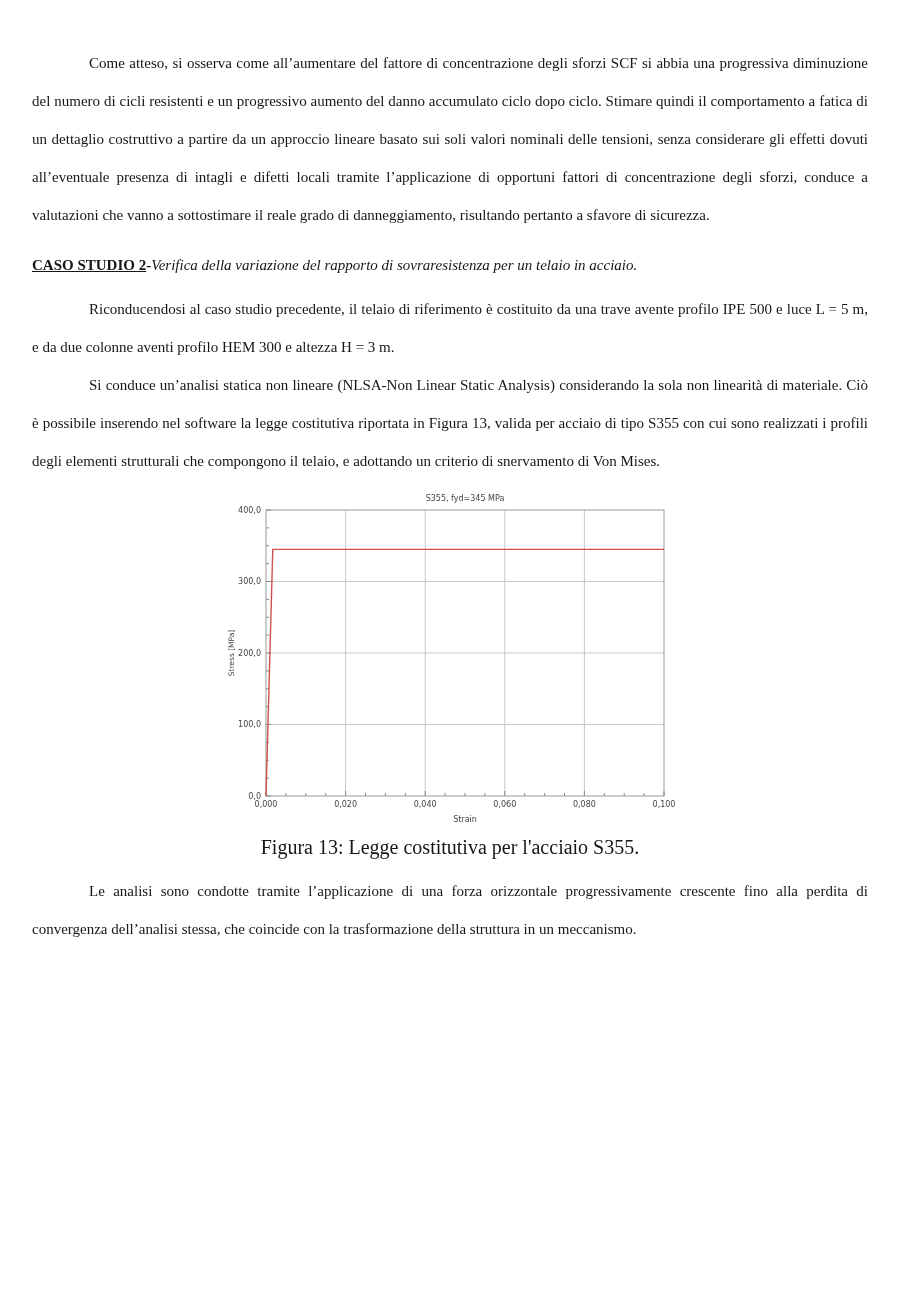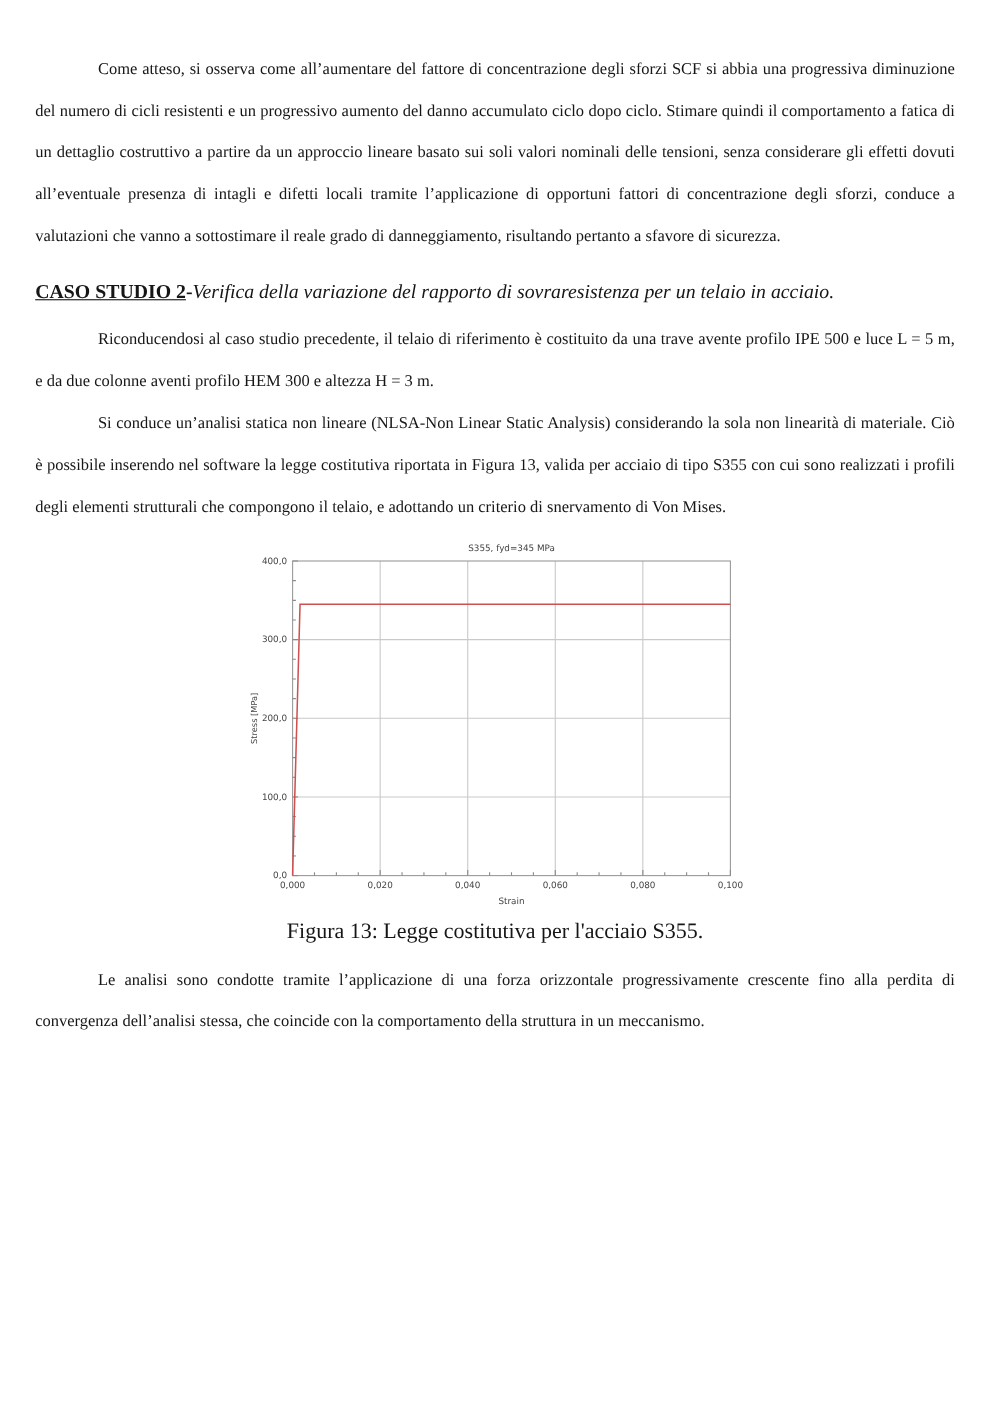--- a/index.html
+++ b/index.html
@@ -11,21 +11,21 @@
     overflow: hidden;
   }
   .page { padding: 44px 32px 0 32px; }
   p.body {
     font-size: 15px;
     line-height: 38px;
     text-align: justify;
     text-indent: 57px;
   }
   .heading {
-    font-size: 18px;
+    font-size: 15px;
     line-height: 38px;
     margin-top: 12px;
     margin-bottom: 6px;
   }
   .heading .label { font-weight: bold; text-decoration: underline; }
   .heading .sep { font-weight: bold; }
   .heading .title { font-style: italic; }
   figure {
     width: 452px;
     margin: 10px auto 2px auto;
@@ -119,16 +119,16 @@
           <text x="37" y="22.5" text-anchor="end">400,0</text>
         </g>
         <text x="241" y="11" text-anchor="middle" fill="#444444" font-size="8" font-family="&quot;DejaVu Sans&quot;, sans-serif">S355, fyd=345 MPa</text>
         <text x="241" y="332" text-anchor="middle" fill="#444444" font-size="8" font-family="&quot;DejaVu Sans&quot;, sans-serif">Strain</text>
         <text x="10" y="163" text-anchor="middle" transform="rotate(-90 10 163)" fill="#444444" font-size="7.5" font-family="&quot;DejaVu Sans&quot;, sans-serif">Stress [MPa]</text>
         <polyline points="42,306 48.766,59.32499999999999 440,59.32499999999999" fill="none" stroke="#d05050" stroke-width="1.4"></polyline>
       </svg>
     <figcaption>Figura 13: Legge costitutiva per l'acciaio S355.</figcaption>
   </figure>
 
-  <p class="body gap">Le analisi sono condotte tramite l’applicazione di una forza orizzontale progressivamente crescente fino alla perdita di convergenza dell’analisi stessa, che coincide con la comportamento della struttura in un meccanismo.</p>
+  <p class="body gap">Le analisi sono condotte tramite l’applicazione di una forza orizzontale progressivamente crescente fino alla perdita di convergenza dell’analisi stessa, che coincide con la trasformazione della struttura in un meccanismo.</p>
 
 
 </div>
 
 </body></html>

